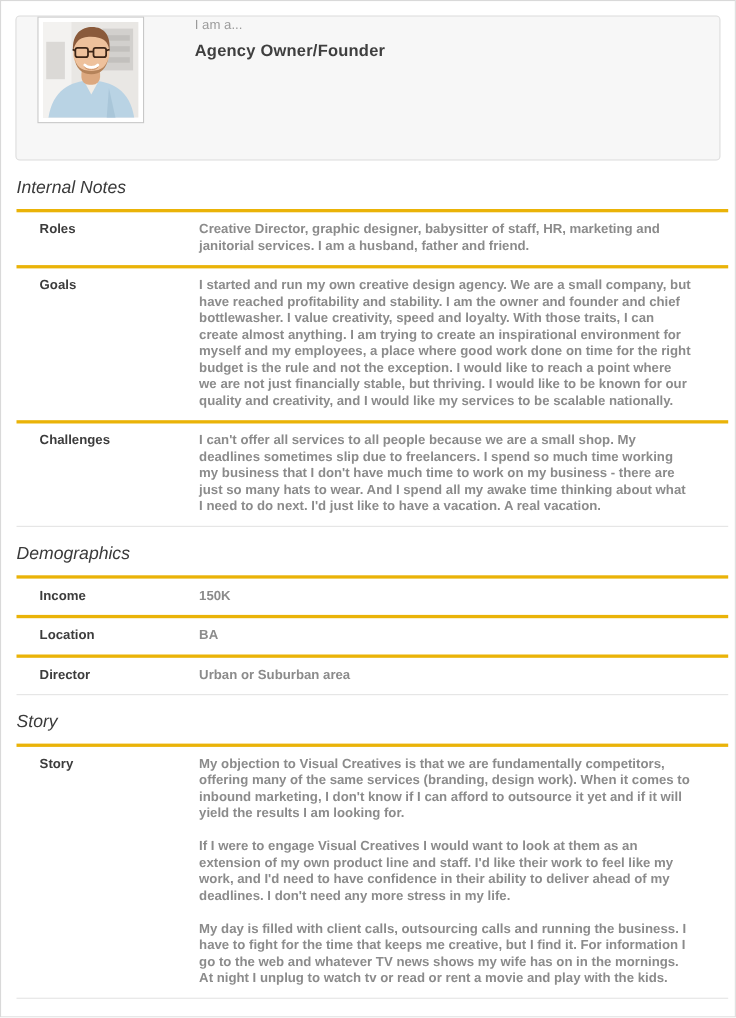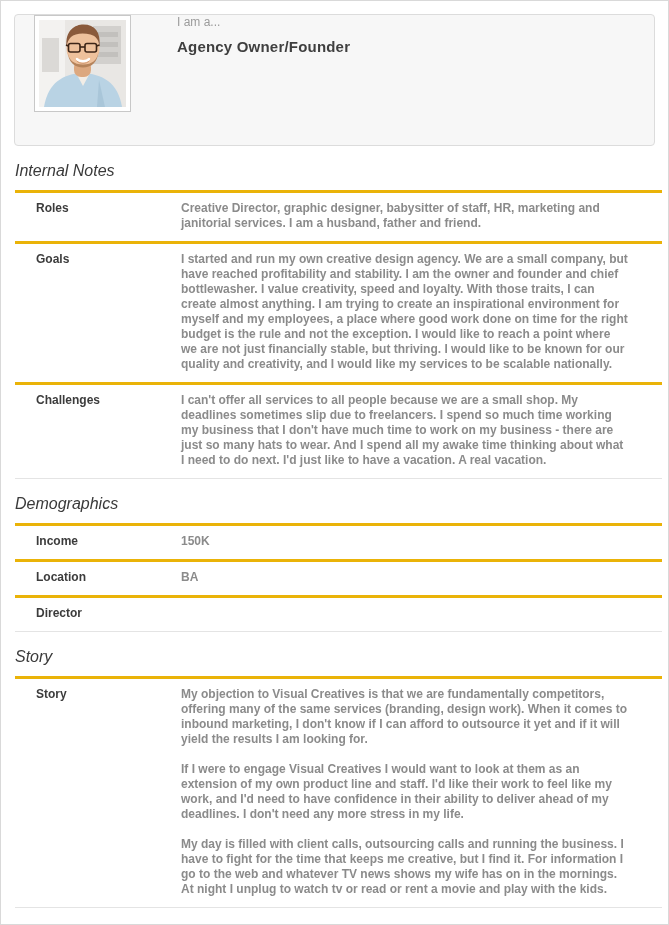--- a/index.html
+++ b/index.html
@@ -154,20 +154,21 @@
       <div class="row">
         <div class="row-label">Income</div>
         <div class="row-value">150K</div>
       </div>
       <div class="row">
         <div class="row-label">Location</div>
         <div class="row-value">BA</div>
       </div>
       <div class="row">
         <div class="row-label">Director</div>
+        <div class="row-value">Urban or Suburban area</div>
       </div>
     </div>
   </div>
 
   <div class="section">
     <h2 class="section-title">Story</h2>
     <div class="rows">
       <div class="row">
         <div class="row-label">Story</div>
         <div class="row-value">

